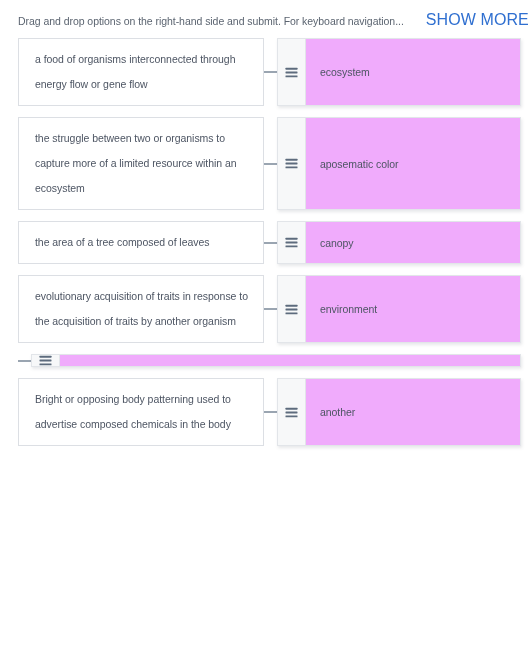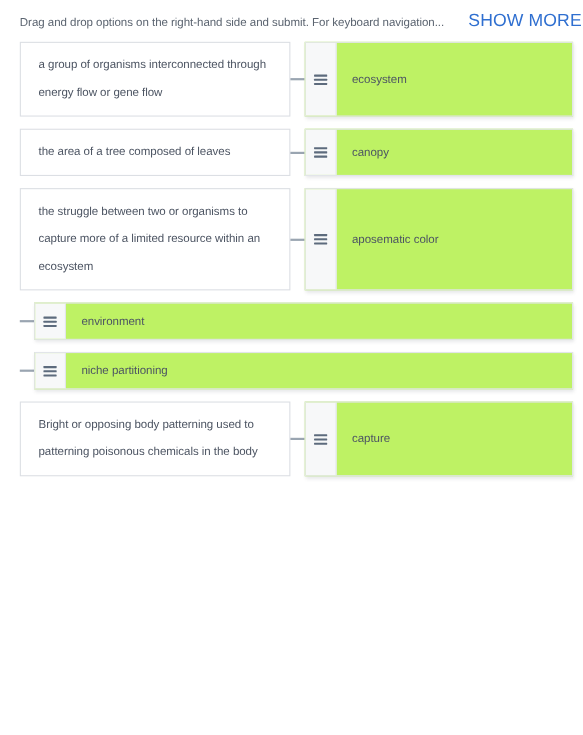--- a/index.html
+++ b/index.html
@@ -80,21 +80,21 @@
     width: 13px;
     height: 2px;
     background: #9aa5b1;
   }
 
   
   .answer-card {
     flex: 1 1 auto;
     display: flex;
     align-items: stretch;
-    background: #bef264;
+    background: #f0abfc;
     border: 1px solid #e2e5e9;
     box-shadow: 1px 2px 3px rgba(70, 80, 95, 0.13);
     box-sizing: border-box;
   }
   .drag-handle {
     flex: 0 0 27px;
     background: #f7f8f9;
     border-right: 1px solid #e2e5e9;
     display: flex;
     align-items: center;
@@ -120,21 +120,21 @@
 
 <div class="instruction-bar">
   <span class="instruction-text">Drag and drop options on the right-hand side and submit. For keyboard navigation...</span><a class="show-more-link"><span>SHOW MORE</span><span class="chevron-down"><svg width="9" height="6" viewBox="0 0 9 6">
           <path d="M1 1.2 L4.5 4.6 L8 1.2" fill="none" stroke="#2f6fd0" stroke-width="1.2" stroke-linecap="round" stroke-linejoin="round"></path>
         </svg></span></a>
 </div>
 
 <div class="match-list" id="match-list">
   <div class="match-row">
     <div class="prompt-card">
-      <span class="prompt-text">a group of organisms interconnected through energy flow or gene flow</span>
+      <span class="prompt-text">a food of organisms interconnected through energy flow or gene flow</span>
     </div>
     <div class="connector">
       <span class="connector-line"></span>
     </div>
     <div class="answer-card">
       <div class="drag-handle">
         <svg class="handle-icon" width="13" height="11" viewBox="0 0 13 11">
           <rect x="0.5" y="0.8" width="12" height="1.9" rx="0.4" fill="#5d6b7d"></rect>
           <rect x="0.5" y="4.6" width="12" height="1.9" rx="0.4" fill="#5d6b7d"></rect>
           <rect x="0.5" y="8.4" width="12" height="1.9" rx="0.4" fill="#5d6b7d"></rect>
@@ -142,20 +142,41 @@
       </div>
       <div class="answer-body">
         <span class="answer-text">ecosystem</span>
       </div>
     </div>
   </div>
 
 
   <div class="match-row">
     <div class="prompt-card">
+      <span class="prompt-text">the struggle between two or organisms to capture more of a limited resource within an ecosystem</span>
+    </div>
+    <div class="connector">
+      <span class="connector-line"></span>
+    </div>
+    <div class="answer-card">
+      <div class="drag-handle">
+        <svg class="handle-icon" width="13" height="11" viewBox="0 0 13 11">
+          <rect x="0.5" y="0.8" width="12" height="1.9" rx="0.4" fill="#5d6b7d"></rect>
+          <rect x="0.5" y="4.6" width="12" height="1.9" rx="0.4" fill="#5d6b7d"></rect>
+          <rect x="0.5" y="8.4" width="12" height="1.9" rx="0.4" fill="#5d6b7d"></rect>
+        </svg>
+      </div>
+      <div class="answer-body">
+        <span class="answer-text">aposematic color</span>
+      </div>
+    </div>
+  </div>
+
+  <div class="match-row">
+    <div class="prompt-card">
       <span class="prompt-text">the area of a tree composed of leaves</span>
     </div>
     <div class="connector">
       <span class="connector-line"></span>
     </div>
     <div class="answer-card">
       <div class="drag-handle">
         <svg class="handle-icon" width="13" height="11" viewBox="0 0 13 11">
           <rect x="0.5" y="0.8" width="12" height="1.9" rx="0.4" fill="#5d6b7d"></rect>
           <rect x="0.5" y="4.6" width="12" height="1.9" rx="0.4" fill="#5d6b7d"></rect>
@@ -163,40 +184,22 @@
         </svg>
       </div>
       <div class="answer-body">
         <span class="answer-text">canopy</span>
       </div>
     </div>
   </div>
 
   <div class="match-row">
     <div class="prompt-card">
-      <span class="prompt-text">the struggle between two or organisms to capture more of a limited resource within an ecosystem</span>
-    </div>
-    <div class="connector">
-      <span class="connector-line"></span>
-    </div>
-    <div class="answer-card">
-      <div class="drag-handle">
-        <svg class="handle-icon" width="13" height="11" viewBox="0 0 13 11">
-          <rect x="0.5" y="0.8" width="12" height="1.9" rx="0.4" fill="#5d6b7d"></rect>
-          <rect x="0.5" y="4.6" width="12" height="1.9" rx="0.4" fill="#5d6b7d"></rect>
-          <rect x="0.5" y="8.4" width="12" height="1.9" rx="0.4" fill="#5d6b7d"></rect>
-        </svg>
-      </div>
-      <div class="answer-body">
-        <span class="answer-text">aposematic color</span>
-      </div>
-    </div>
-  </div>
-
-  <div class="match-row">
+      <span class="prompt-text">evolutionary acquisition of traits in response to the acquisition of traits by another organism</span>
+    </div>
     <div class="connector">
       <span class="connector-line"></span>
     </div>
     <div class="answer-card">
       <div class="drag-handle">
         <svg class="handle-icon" width="13" height="11" viewBox="0 0 13 11">
           <rect x="0.5" y="0.8" width="12" height="1.9" rx="0.4" fill="#5d6b7d"></rect>
           <rect x="0.5" y="4.6" width="12" height="1.9" rx="0.4" fill="#5d6b7d"></rect>
           <rect x="0.5" y="8.4" width="12" height="1.9" rx="0.4" fill="#5d6b7d"></rect>
         </svg>
@@ -212,39 +215,36 @@
       <span class="connector-line"></span>
     </div>
     <div class="answer-card">
       <div class="drag-handle">
         <svg class="handle-icon" width="13" height="11" viewBox="0 0 13 11">
           <rect x="0.5" y="0.8" width="12" height="1.9" rx="0.4" fill="#5d6b7d"></rect>
           <rect x="0.5" y="4.6" width="12" height="1.9" rx="0.4" fill="#5d6b7d"></rect>
           <rect x="0.5" y="8.4" width="12" height="1.9" rx="0.4" fill="#5d6b7d"></rect>
         </svg>
       </div>
-      <div class="answer-body">
-        <span class="answer-text">niche partitioning</span>
-      </div>
-    </div>
-  </div>
-
-  <div class="match-row">
-    <div class="prompt-card">
-      <span class="prompt-text">Bright or opposing body patterning used to patterning poisonous chemicals in the body</span>
-    </div>
-    <div class="connector">
-      <span class="connector-line"></span>
-    </div>
-    <div class="answer-card">
-      <div class="drag-handle">
-        <svg class="handle-icon" width="13" height="11" viewBox="0 0 13 11">
-          <rect x="0.5" y="0.8" width="12" height="1.9" rx="0.4" fill="#5d6b7d"></rect>
-          <rect x="0.5" y="4.6" width="12" height="1.9" rx="0.4" fill="#5d6b7d"></rect>
-          <rect x="0.5" y="8.4" width="12" height="1.9" rx="0.4" fill="#5d6b7d"></rect>
-        </svg>
-      </div>
-      <div class="answer-body">
-        <span class="answer-text">capture</span>
+    </div>
+  </div>
+
+  <div class="match-row">
+    <div class="prompt-card">
+      <span class="prompt-text">Bright or opposing body patterning used to advertise composed chemicals in the body</span>
+    </div>
+    <div class="connector">
+      <span class="connector-line"></span>
+    </div>
+    <div class="answer-card">
+      <div class="drag-handle">
+        <svg class="handle-icon" width="13" height="11" viewBox="0 0 13 11">
+          <rect x="0.5" y="0.8" width="12" height="1.9" rx="0.4" fill="#5d6b7d"></rect>
+          <rect x="0.5" y="4.6" width="12" height="1.9" rx="0.4" fill="#5d6b7d"></rect>
+          <rect x="0.5" y="8.4" width="12" height="1.9" rx="0.4" fill="#5d6b7d"></rect>
+        </svg>
+      </div>
+      <div class="answer-body">
+        <span class="answer-text">another</span>
       </div>
     </div>
   </div>
 </div>
 
 </body></html>

